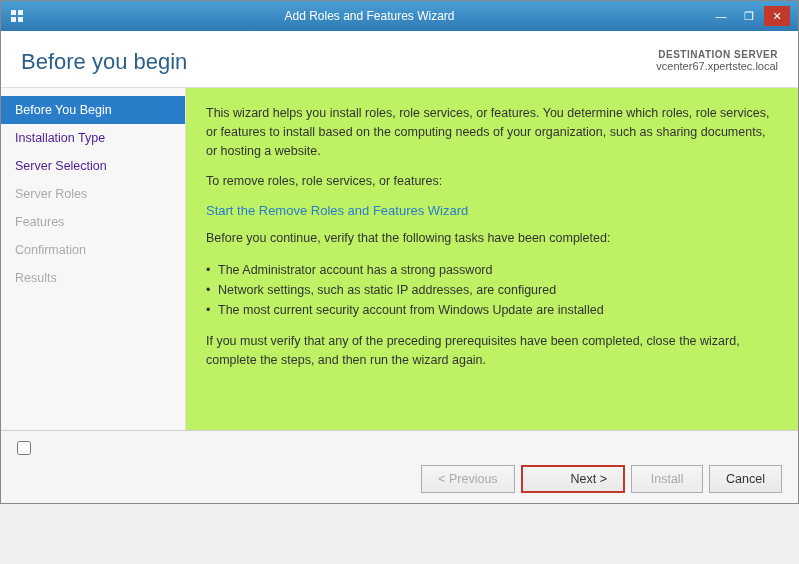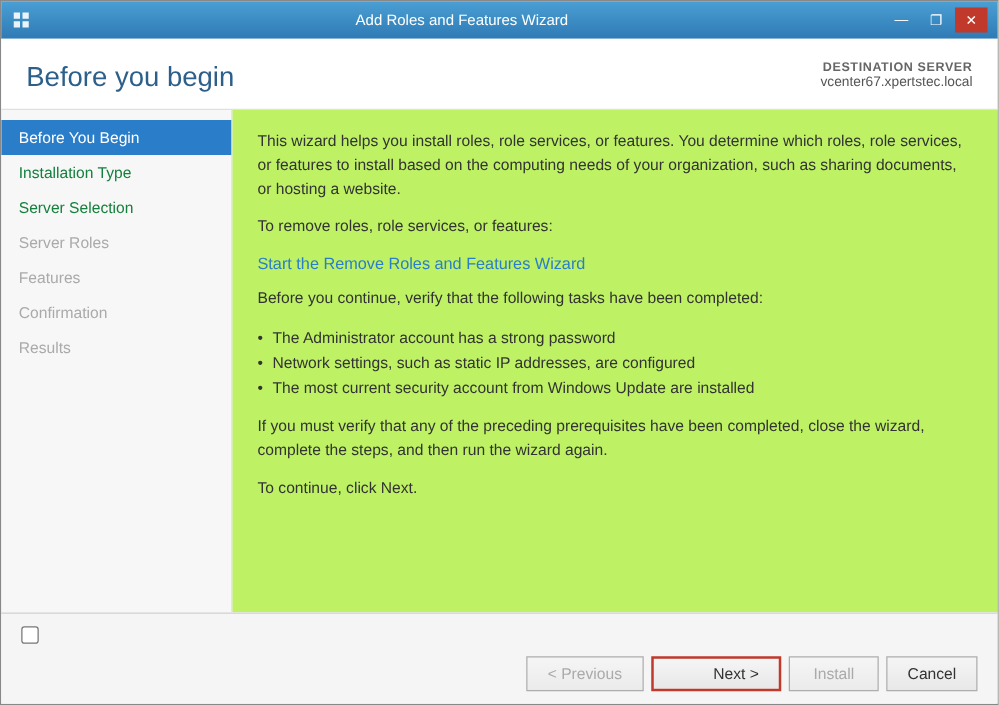--- a/index.html
+++ b/index.html
@@ -7,21 +7,21 @@
       font-family: 'Segoe UI', Tahoma, Geneva, Verdana, sans-serif;
       font-size: 13px;
       background: #f0f0f0;
       width: 799px;
       height: 564px;
       overflow: hidden;
     }
 
     .window {
       width: 799px;
-      height: 564px;
+      height: 504px;
       background: #fff;
       border: 1px solid #888;
       display: flex;
       flex-direction: column;
     }
 
     .title-bar {
       background: linear-gradient(to bottom, #4a9fd4, #2f7ab5);
       height: 30px;
       display: flex;
@@ -117,21 +117,21 @@
       background: #f7f7f7;
       border-right: 1px solid #e0e0e0;
       padding-top: 8px;
       flex-shrink: 0;
     }
 
     .sidebar-item {
       padding: 7px 14px;
       cursor: pointer;
       font-size: 12.5px;
-      color: #15803d;
+      color: #4c1d95;
     }
 
     .sidebar-item.active {
       background: #2a7dc9;
       color: white;
     }
 
     .sidebar-item.disabled {
       color: #aaa;
       cursor: default;
@@ -296,21 +296,20 @@
 
       <p class="content-text" style="margin-top:11px;">Before you continue, verify that the following tasks have been completed:</p>
 
       <ul class="bullet-list">
         <li><span>The Administrator account has a strong password</span></li>
         <li><span>Network settings, such as static IP addresses, are configured</span></li>
         <li><span>The most current security account from Windows Update are installed</span></li>
       </ul>
 
       <p class="content-text">If you must verify that any of the preceding prerequisites have been completed, close the wizard, complete the steps, and then run the wizard again.</p>
-      <p class="content-text" style="margin-top:10px;">To continue, click Next.</p>
     </div>
   </div>
 
   <div class="footer-area">
     <div class="checkbox-row">
       <input type="checkbox" id="skip-checkbox" style="">
     </div>
     <div class="button-row">
       <button class="btn" disabled="">&lt; Previous</button>
       <button class="btn next-btn">Next &gt;</button>

